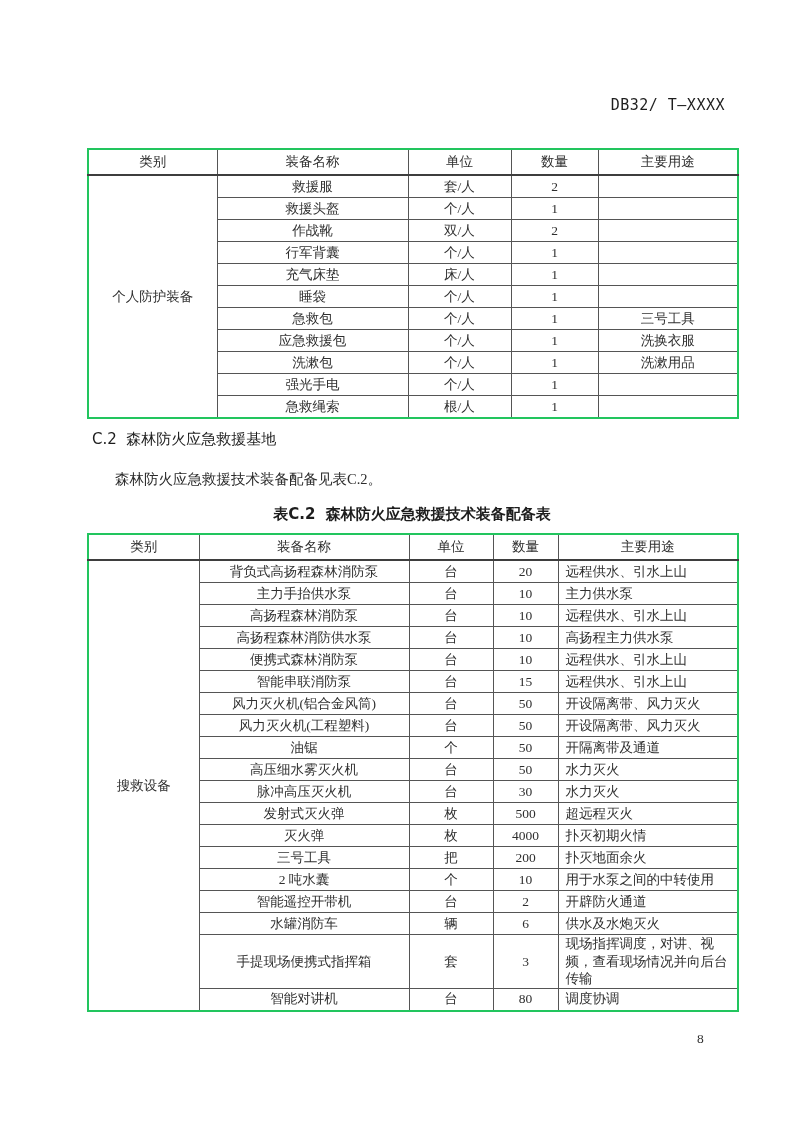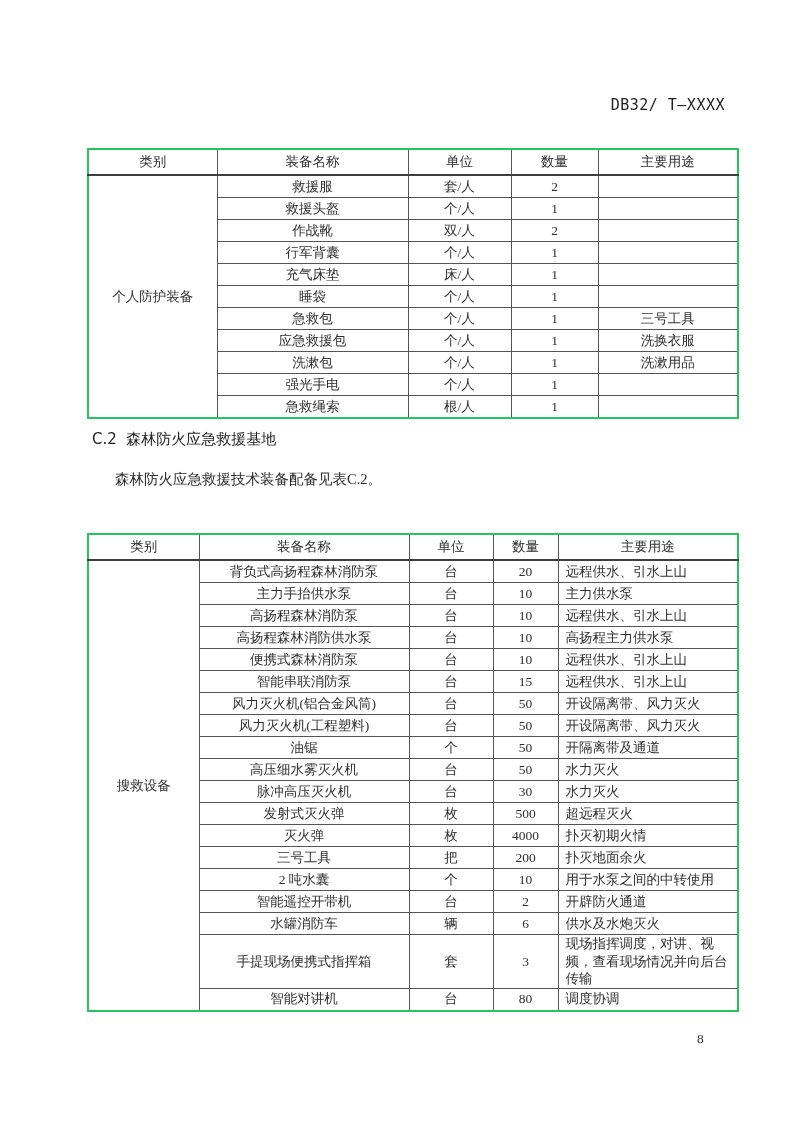--- a/index.html
+++ b/index.html
@@ -154,20 +154,21 @@
           <td>1</td>
           <td class="use"></td>
         </tr>
       </tbody>
   </table>
 
   <div class="section-heading">C.2  森林防火应急救援基地</div>
 
   <div class="body-paragraph">森林防火应急救援技术装备配备见表C.2。</div>
 
+  <div class="tbl-title title-2">表C.2  森林防火应急救援技术装备配备表</div>
 
   <table class="doc-table table-2">
     <colgroup>
       <col style="width:111px">
         <col style="width:210px">
         <col style="width:84px">
         <col style="width:65px">
         <col style="width:180px">
     </colgroup>
     <thead>

